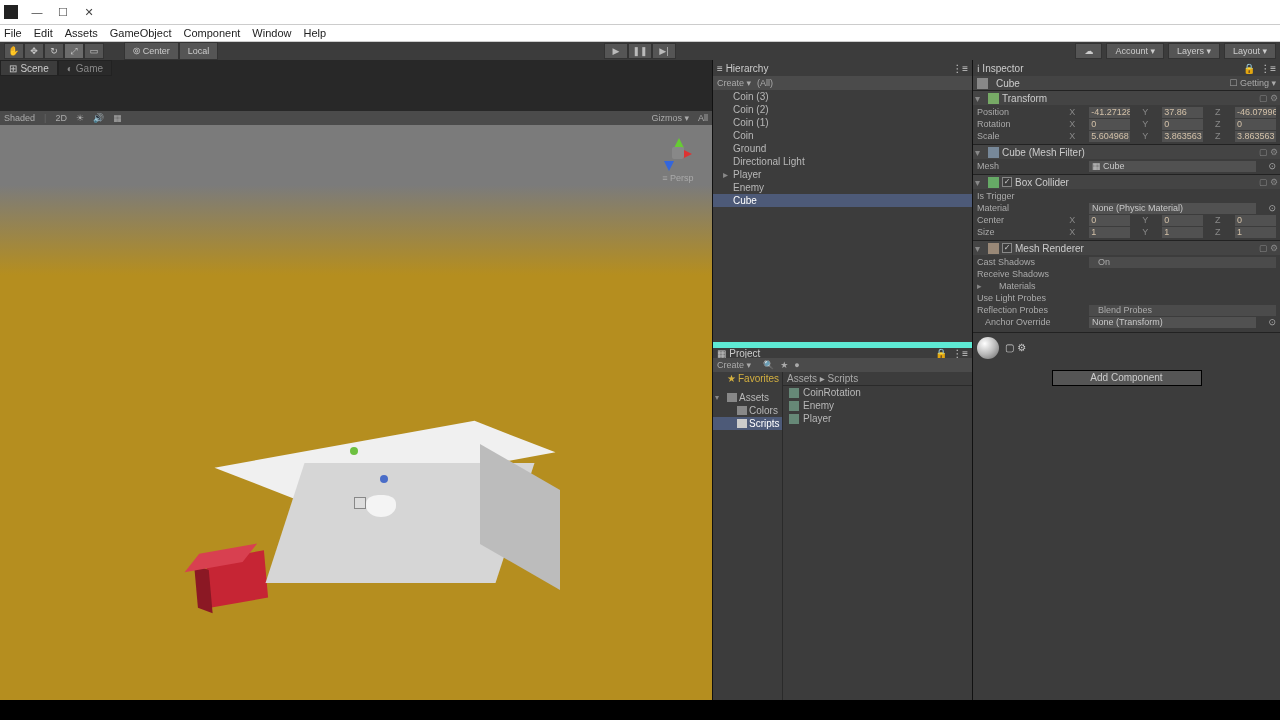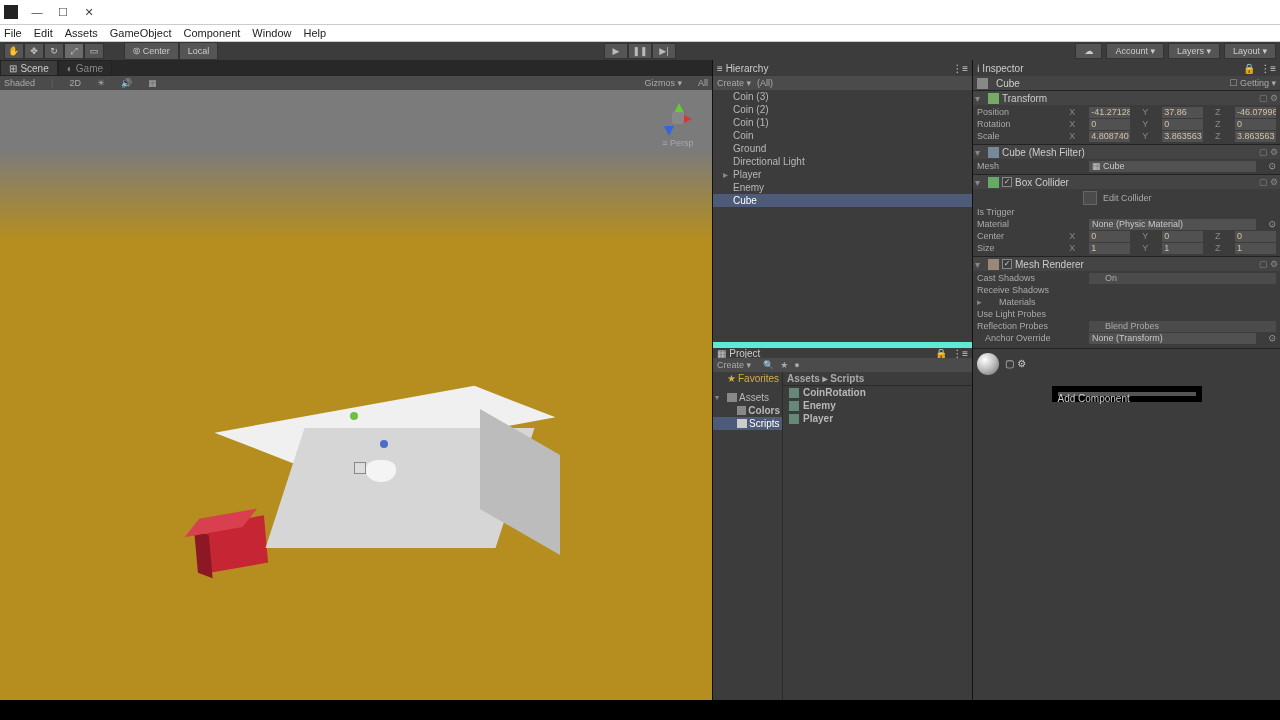--- a/index.html
+++ b/index.html
@@ -18,21 +18,21 @@
 .pivot-btn{height:16px;padding:8px 8px;font-size:9px;background:#555;border:1px solid #333;color:#ccc;display:flex;align-items:center;}
 .play-ctrls{position:absolute;left:50%;transform:translateX(-50%);display:flex;}
 .play-ctrls .pbtn{width:24px;height:16px;background:#555;border:1px solid #333;color:#bbb;display:flex;align-items:center;justify-content:center;font-size:9px;}
 .right-tools{position:absolute;right:4px;display:flex;gap:4px;}
 .rtbtn{height:16px;padding:0 8px;background:#555;border:1px solid #333;color:#ccc;font-size:9px;display:flex;align-items:center;}
 .main{height:640px;display:flex;background:#282828;}
 .left-panel{width:712px;display:flex;flex-direction:column;}
 .tab-bar{height:16px;background:#282828;display:flex;align-items:flex-end;}
 .tab{height:16px;padding:2px 8px;font-size:10px;background:#3c3c3c;color:#ccc;border:1px solid #222;display:flex;align-items:center;gap:3px;}
 .tab.inactive{background:#2a2a2a;color:#888;}
-.scene-toolbar{height:14px;background:#4b4b4b;display:flex;align-items:center;padding:0 4px;gap:16px;font-size:9px;color:#aaa;}
+.scene-toolbar{height:14px;background:#4b4b4b;display:flex;align-items:center;padding:0 4px;gap:9px;font-size:9px;color:#aaa;margin-top:35px;}
 .scene-toolbar .sep{color:#666;}
 .scene-toolbar .sp{flex:1;}
 .scene-view{flex:1;position:relative;background:#b58e1f;overflow:hidden;}
 .sky{position:absolute;left:0;top:0;right:0;height:90px;background:#7b7b7b;}
 .horizon{position:absolute;left:0;right:0;top:60px;height:90px;background:linear-gradient(#7b7b7b,#b58e1f);}
 .redcube{position:absolute;left:208px;top:430px;width:58px;height:48px;background:#c62534;transform:skewY(-10deg) skewX(5deg);}
 .redcube::before{content:"";position:absolute;left:-12px;top:6px;width:14px;height:44px;background:#8b1824;transform:skewY(30deg);}
 .redcube::after{content:"";position:absolute;left:-14px;top:-8px;width:58px;height:16px;background:#d84050;transform:skewX(-45deg);}
 .whitebox{position:absolute;left:225px;top:270px;width:280px;height:200px;}
 .wb-top{position:absolute;width:260px;height:90px;background:#f0f0f0;transform:matrix(1,-0.18,0.9,0.35,30,20);}
@@ -60,21 +60,21 @@
 .hier-item.selected{background:#4d5a78;color:#fff;}
 .hier-item .exp{width:10px;color:#888;}
 .proj-head{border-top:6px solid #5eead4;}
 .proj-body{flex:1;display:flex;background:#3c3c3c;}
 .proj-tree{width:70px;border-right:1px solid #2a2a2a;}
 .tree-item{font-size:10px;padding:1px 2px;color:#b8b8b8;display:flex;align-items:center;gap:2px;}
 .tree-item.fav{color:#d4b040;}
 .tree-item.sel{background:#4d5a78;color:#fff;}
 .tree-item .ei{width:10px;font-size:8px;color:#888;}
 .tree-item .fi{width:10px;height:9px;background:#888;}
-.proj-list{flex:1;font-weight:bold;}
+.proj-list{flex:1;}
 .proj-crumb{height:14px;background:#3c3c3c;border-bottom:1px solid #2a2a2a;font-size:10px;padding:1px 4px;color:#aaa;}
 .proj-row{font-size:10px;padding:1px 6px;color:#b8b8b8;display:flex;align-items:center;gap:4px;}
 .proj-row .sicon{width:10px;height:10px;background:#687;}
 .right-panel{width:308px;display:flex;flex-direction:column;border-left:1px solid #111;background:#3c3c3c;}
 .insp-body{flex:1;overflow:hidden;}
 .obj-header{height:14px;background:#444;display:flex;align-items:center;padding:0 4px;gap:4px;font-size:10px;}
 .obj-header .cube-ico{width:11px;height:11px;background:#888;}
 .obj-header .grow{flex:1;}
 .obj-header .static{font-size:9px;color:#aaa;}
 .tag-row{height:13px;background:#3c3c3c;display:flex;align-items:center;padding:0 4px;gap:4px;font-size:9px;color:#aaa;}
@@ -86,28 +86,28 @@
 .comp-head .cb{width:10px;height:10px;border:1px solid #888;background:#3c3c3c;font-size:8px;line-height:8px;text-align:center;}
 .comp-head .cb.checked::after{content:"✓";color:#ccc;}
 .comp-head .grow{flex:1;}
 .comp-head .gear{font-size:9px;color:#888;}
 .comp-body{padding:1px 4px 2px 4px;font-size:9px;color:#aaa;}
 .prop-row{display:flex;align-items:center;height:12px;gap:12px;}
 .prop-row .label{width:100px;}
 .prop-row .axis-lbl{width:10px;color:#888;}
 .prop-row .val{width:50px;background:#515151;height:11px;padding:0 2px;color:#d3c1a8;font-size:9px;overflow:hidden;white-space:nowrap;}
 .prop-row .objfield{flex:1;background:#515151;height:11px;padding:0 3px;color:#c8c8c8;}
-.dd-full{background:#4b4b4b;height:11px;padding:0 16px;font-size:9px;flex:1;}
+.dd-full{background:#4b4b4b;height:11px;padding:0 9px;font-size:9px;flex:1;}
 .edit-collider{display:flex;gap:6px;align-items:center;height:16px;}
 .edit-collider .ebtn{width:14px;height:14px;border:1px solid #666;background:#4b4b4b;}
 .mat-box{height:30px;display:flex;align-items:center;gap:6px;padding:2px 4px;border-top:1px solid #222;margin-top:2px;}
 .mat-box .sphere{width:22px;height:22px;border-radius:50%;background:radial-gradient(circle at 35% 30%,#fff,#bbb 50%,#666);}
 .mat-box .mname{flex:1;font-size:10px;color:#aaa;}
 .mat-box .shader{font-size:9px;color:#888;}
-.add-comp{display:block;margin:8px auto;width:150px;height:16px;background:#555;border:6px solid #000000;color:#ccc;font-size:10px;line-height:14px;}
+.add-comp{display:block;margin:8px auto;width:150px;height:16px;background:#555;border:1px solid #000000;color:#ccc;font-size:10px;text-align:center;line-height:14px;}
 </style>
 </head>
 <body>
 
 <div class="title-bar">
  <div class="icon"></div>
  <div class="wbtn">—</div>
  <div class="wbtn">☐</div>
  <div class="wbtn">✕</div>
 </div>
@@ -254,21 +254,21 @@
   </div>
   <div class="proj-body" style="flex:1.3;">
    <div class="proj-tree">
     <div class="tree-item fav"><span class="ei"></span>★ <span>Favorites</span></div>
     <div style="height:6px"></div>
     <div class="tree-item">
             <span class="ei">▾</span>
             <span class="fi"></span>
             <span>Assets</span>
           </div>
-    <div class="tree-item" style="padding-left:12px;font-weight:bold;">
+    <div class="tree-item" style="padding-left:12px;">
             <span class="ei"></span>
             <span class="fi"></span>
             <span>Colors</span>
           </div>
     <div class="tree-item sel" style="padding-left:12px;">
             <span class="ei"></span>
             <span class="fi" style="background:#ccc;"></span>
             <span>Scripts</span>
           </div>
    </div>
@@ -329,21 +329,21 @@
               <span class="axis-lbl">X</span>
               <span class="val">0</span>
               <span class="axis-lbl">Y</span>
               <span class="val">0</span>
               <span class="axis-lbl">Z</span>
               <span class="val">0</span>
             </div>
      <div class="prop-row">
               <span class="label">Scale</span>
               <span class="axis-lbl">X</span>
-              <span class="val">4.808740</span>
+              <span class="val">5.604968</span>
               <span class="axis-lbl">Y</span>
               <span class="val">3.863563</span>
               <span class="axis-lbl">Z</span>
               <span class="val">3.863563</span>
             </div>
     </div>
    </div>
 
    <div class="comp">
     <div class="comp-head">
@@ -365,25 +365,20 @@
    <div class="comp">
     <div class="comp-head">
             <span class="exp">▾</span>
             <span class="cicon" style="background:#6a6;"></span>
             <div class="cb checked"></div>
             <span>Box Collider</span>
             <span class="grow"></span>
             <span class="gear">▢ ⚙</span>
           </div>
     <div class="comp-body">
-     <div class="edit-collider">
-              <span style="width:100px"></span>
-              <div class="ebtn"></div>
-              <span>Edit Collider</span>
-            </div>
      <div class="prop-row">
               <span class="label">Is Trigger</span>
               <div class="cb"></div>
             </div>
      <div class="prop-row">
               <span class="label">Material</span>
               <span class="objfield">None (Physic Material)</span>
               <span>⊙</span>
             </div>
      <div class="prop-row">

